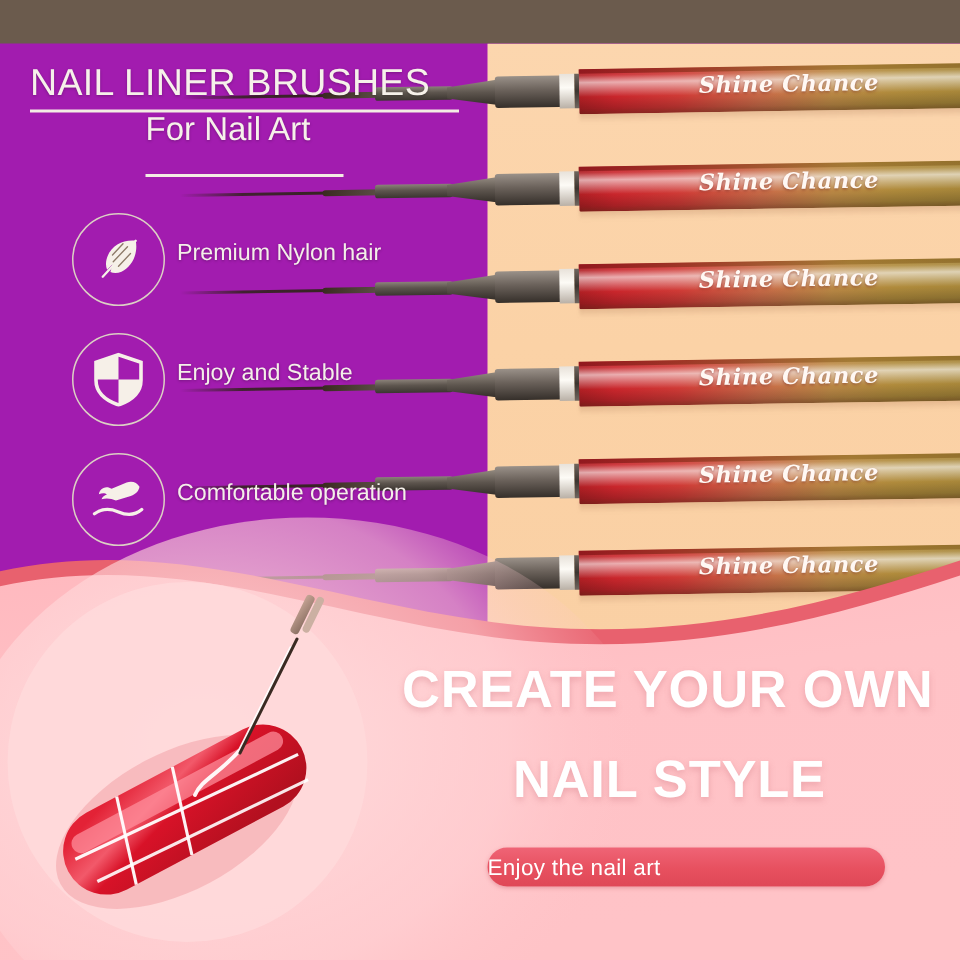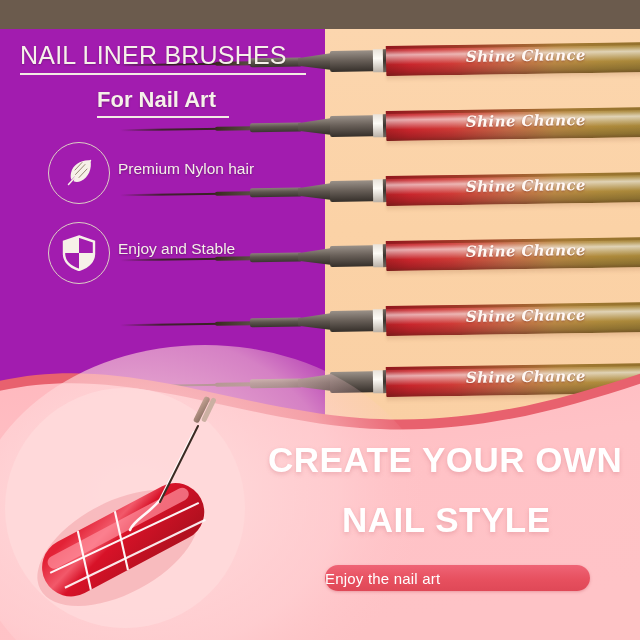--- a/index.html
+++ b/index.html
@@ -31,22 +31,22 @@
     position:absolute;left:20px;top:12px;
     font-size:25px;letter-spacing:.2px;color:#f6f1ea;
     font-weight:400;white-space:nowrap;
     text-shadow:0 1px 2px rgba(0,0,0,.25);
   }
   .title-main-rule{
     position:absolute;left:20px;top:44px;width:286px;height:2px;
     background:#f3ece4;
   }
   .title-sub{
-    position:absolute;left:97px;top:58px;
-    font-size:22px;color:#f6f1ea;font-weight:700;white-space:nowrap;
+    position:absolute;left:97px;top:44px;
+    font-size:22px;color:#f6f1ea;font-weight:400;white-space:nowrap;
     text-shadow:0 1px 2px rgba(0,0,0,.25);
   }
   .title-sub-rule{
     position:absolute;left:97px;top:87px;width:132px;height:2px;
     background:#f3ece4;
   }
 
   
   .features{position:absolute;left:0;top:105px;width:330px;z-index:6;}
   .feature{position:relative;height:80px;text-align:right;}
@@ -213,20 +213,29 @@
               <rect x="17" y="0" width="17" height="18" fill="none"></rect>
               <rect x="17" y="18" width="17" height="20" fill="#f6f0e8"></rect>
               <rect x="0" y="18" width="17" height="20" fill="none"></rect>
             </g>
             <path d="M17 1.5L32 6.5v12c0 8 -6.5 13.5 -15 16.5C8.5 32 2 26.5 2 18.5v-12z" fill="none" stroke="#f6f0e8" stroke-width="2.4"></path>
           </svg>
         </div>
         <div class="feature-label">Enjoy and Stable</div>
       </div>
 
+      <div class="feature">
+        <div class="icon-circle">
+          <svg width="38" height="34" viewBox="0 0 38 34" aria-hidden="true">
+            <path d="M33 8.5c-1.6 -3 -5.2 -4.2 -8.6 -2.8l-10 4.2c-1.6 -1.1 -3.6 -1.4 -5.4 -0.6c-1.8 0.8 -2.9 2.4 -3.1 4.2c2.4 -1.1 4.2 -0.9 5.4 0.2c-1.7 0.5 -3 1.6 -3.6 3.1c3.3 -0.9 6.6 -0.5 9.6 0.9l9.9 -3.1c3.5 -1.1 5.4 -3.5 5.8 -6.1z" fill="#f6f0e8"></path>
+            <path d="M3 26.5c5 -3.6 10.4 -3.6 16 -1.2c5.6 2.4 11 2.2 15.5 -1.6" fill="none" stroke="#f6f0e8" stroke-width="2.2" stroke-linecap="round"></path>
+          </svg>
+        </div>
+        <div class="feature-label">Comfortable operation</div>
+      </div>
 
     </div>
 
     <div class="brush" style="top:16px;transform:rotate(-0.9deg);">
       <div class="hair"></div>
       <div class="hair2"></div>
       <div class="ferrule-thin"></div>
       <div class="ferrule-cone"></div>
       <div class="ferrule-thick"></div>
       <div class="ring"></div>

